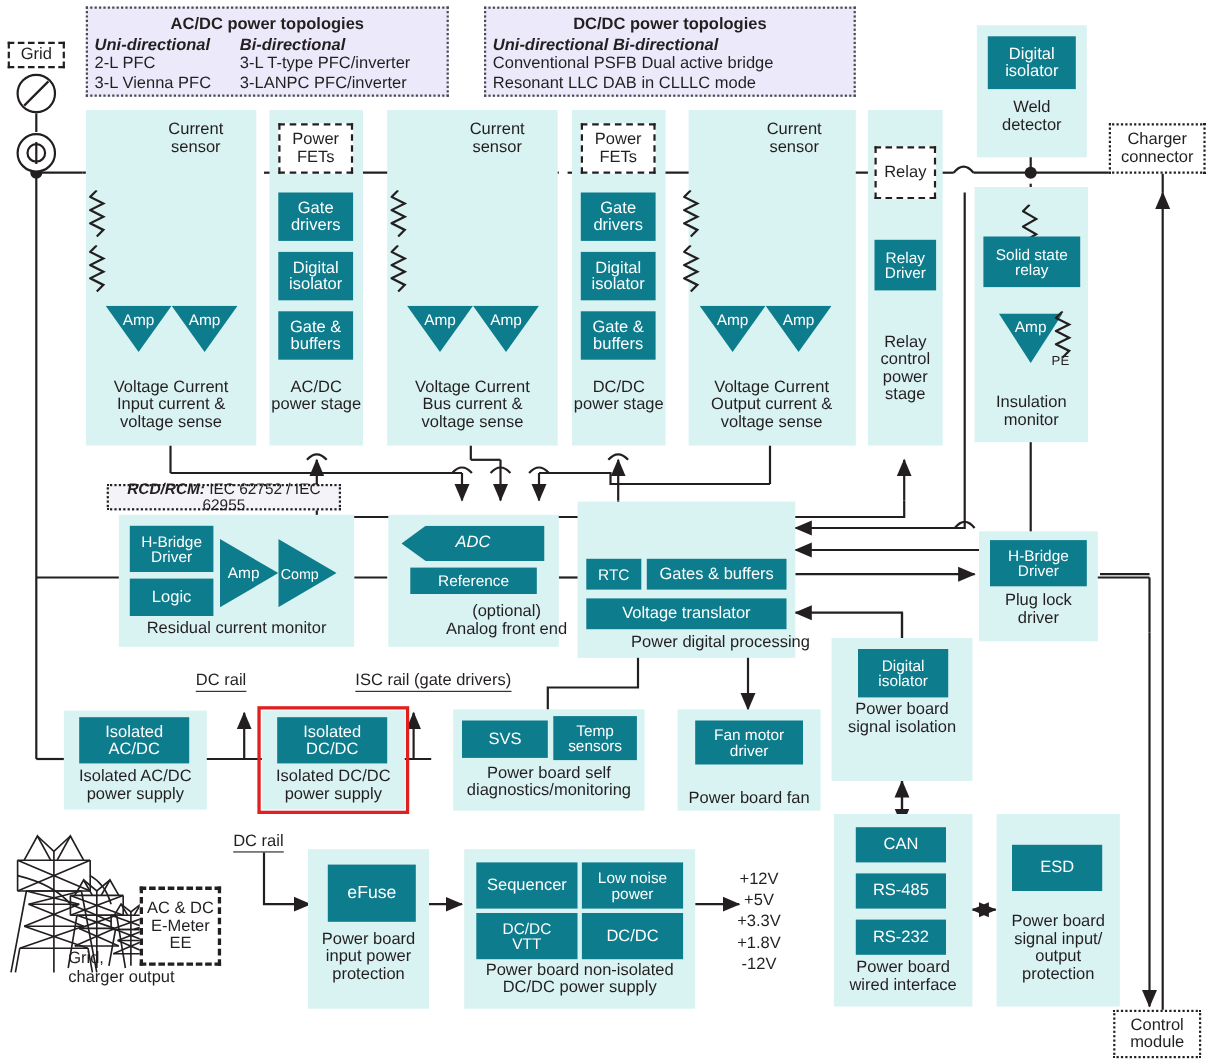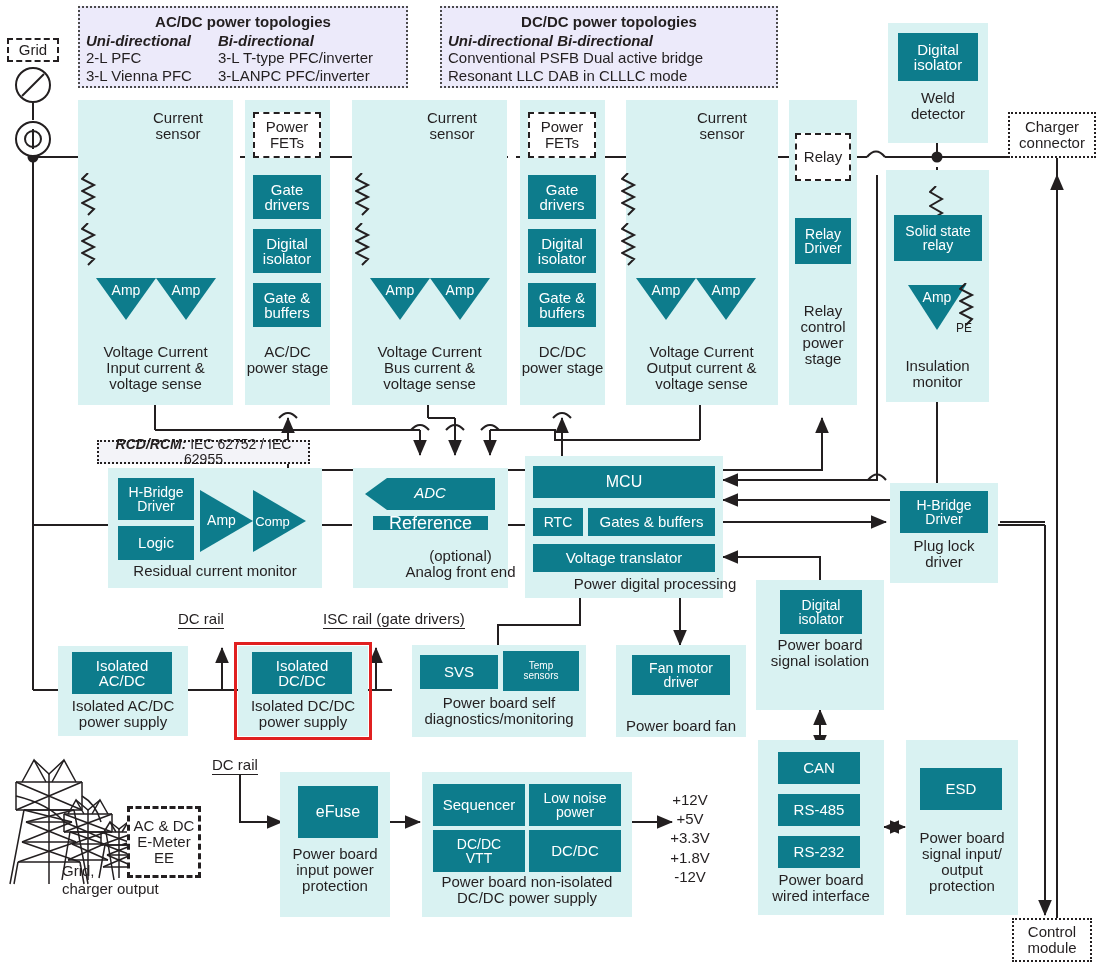--- a/index.html
+++ b/index.html
@@ -482,32 +482,29 @@
   </div>
   <div class="cap" style="left:108px;top:563px;width:214px;">Residual current monitor</div>
 
   <div class="blk" style="left:353px;top:468px;width:155px;height:120px;"></div>
   <div style="position:absolute;left:365px;top:478px;font-style:italic;">
     <svg width="130" height="32" viewBox="0 0 130 32">
         <polygon points="22,0 130,0 130,32 22,32 0,16" fill="#0d7c8c"></polygon>
       </svg>
     <div style="position:absolute;top:6px;left:0;width:130px;text-align:center;color:#fff;font-size:15px;">ADC</div>
   </div>
-  <div class="chip" style="left:373px;top:516px;width:115px;height:14px;font-size:18px;">
+  <div class="chip" style="left:373px;top:516px;width:115px;height:24px;font-size:14px;">
     <span>Reference</span>
   </div>
   <div class="cap" style="left:353px;top:548px;width:155px;margin-left:30px;">
     <div>(optional)</div>
       <div>Analog front end</div>
   </div>
 
   <div class="blk" style="left:525px;top:456px;width:198px;height:142px;"></div>
-  <div class="chip" style="left:533px;top:466px;width:182px;height:32px;font-size:16px;">
-    <span>MCU</span>
-  </div>
   <div class="chip" style="left:533px;top:508px;width:50px;height:28px;font-size:14px;">
     <span>RTC</span>
   </div>
   <div class="chip" style="left:588px;top:508px;width:127px;height:28px;font-size:15px;">
     <span>Gates &amp; buffers</span>
   </div>
   <div class="chip" style="left:533px;top:544px;width:182px;height:28px;font-size:15px;">
     <span>Voltage translator</span>
   </div>
   <div class="cap" style="left:556px;top:576px;width:174px;margin-left:12px;">Power digital processing</div>
@@ -550,21 +547,21 @@
   </div>
   <div class="cap" style="left:232px;top:698px;width:142px;">
     <div>Isolated DC/DC</div>
       <div>power supply</div>
   </div>
 
   <div class="blk" style="left:412px;top:645px;width:174px;height:92px;"></div>
   <div class="chip" style="left:420px;top:655px;width:78px;height:34px;font-size:15px;">
     <span>SVS</span>
   </div>
-  <div class="chip" style="left:503px;top:651px;width:76px;height:40px;font-size:10px;">
+  <div class="chip" style="left:503px;top:651px;width:76px;height:40px;font-size:14px;">
     <div>
         <div>Temp</div>
         <div>sensors</div>
       </div>
   </div>
   <div class="cap" style="left:408px;top:695px;width:182px;">
     <div>Power board self</div>
       <div>diagnostics/monitoring</div>
   </div>
 

